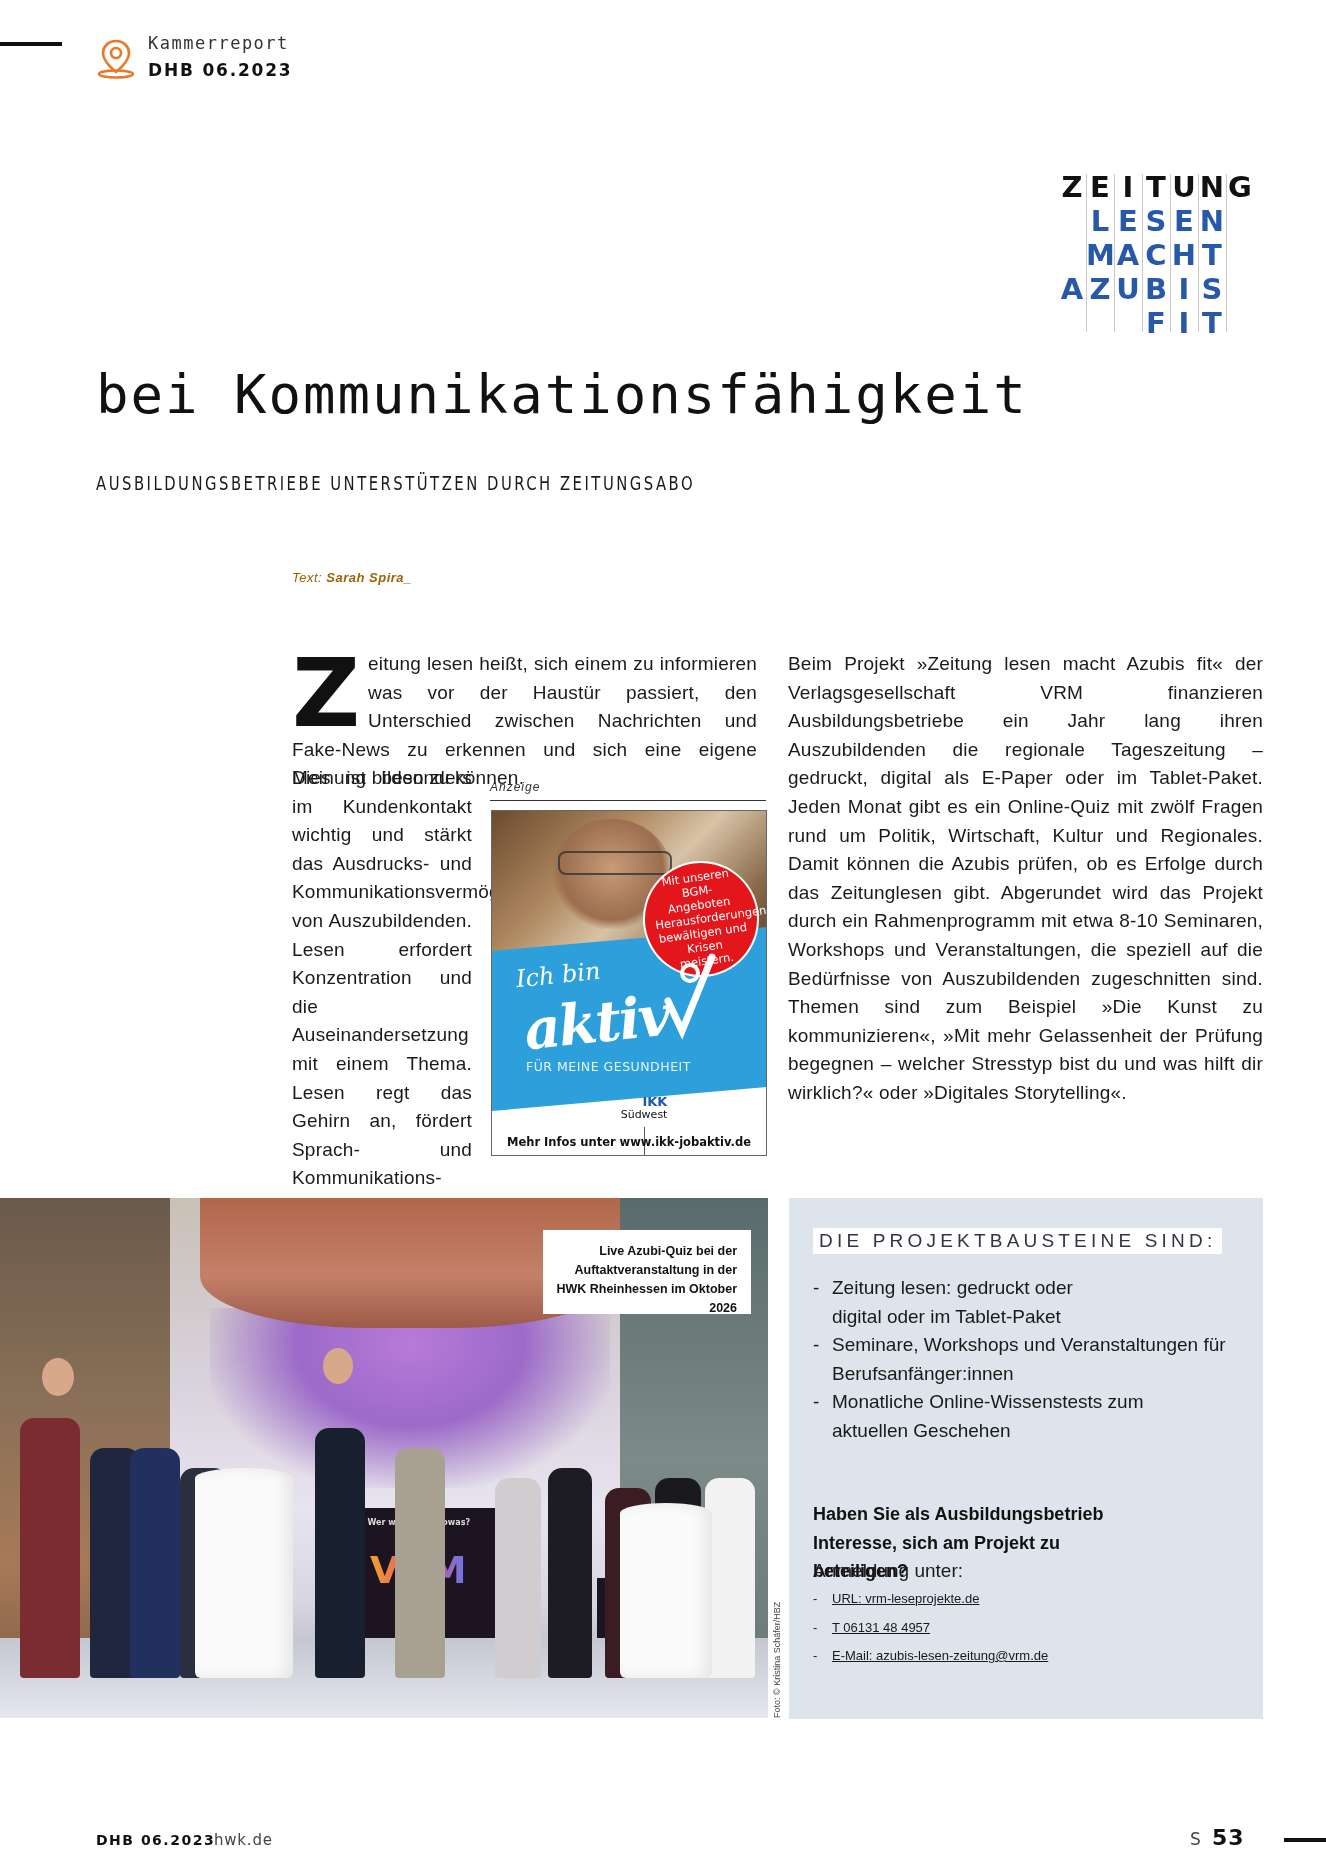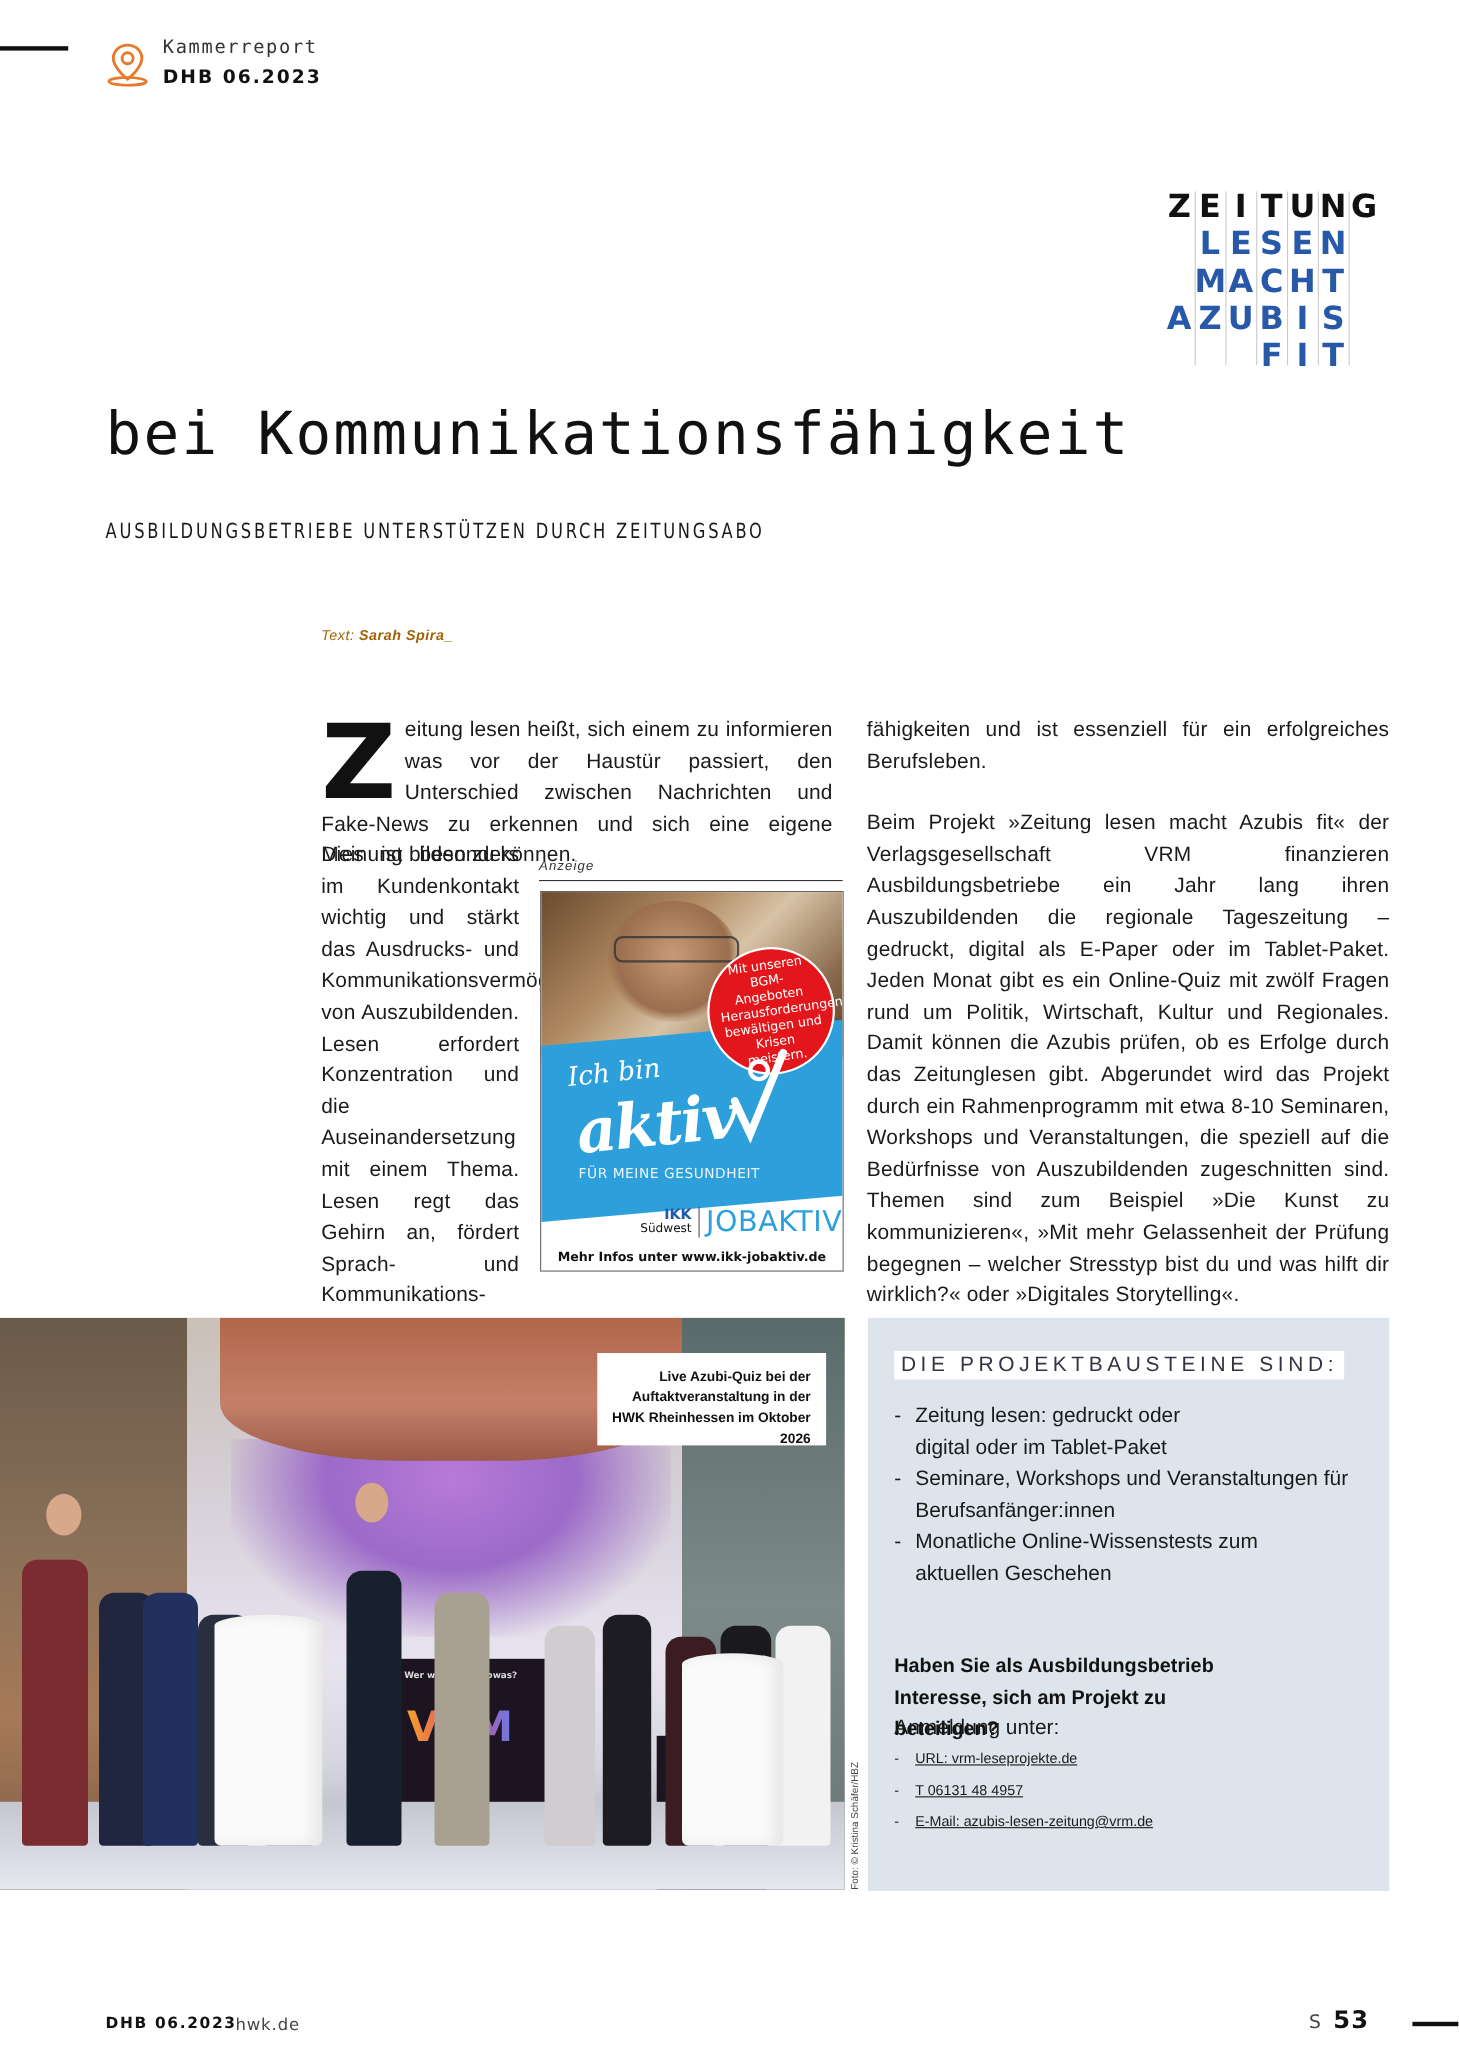--- a/index.html
+++ b/index.html
@@ -45,21 +45,21 @@
   .ad-photo { position:absolute; left:0; top:0; width:274px; height:150px;
               background:linear-gradient(135deg,#6b4a2e 0%,#b08a62 35%,#d8c3a6 55%,#8a6a4c 80%,#5a3d26 100%); }
   .ad-face { position:absolute; left:60px; top:8px; width:120px; height:110px; border-radius:50% 50% 40% 40%; background:radial-gradient(ellipse at 50% 45%, #c89a78 0%, #9a6e4e 60%, rgba(90,60,40,0) 72%); }
   .ad-glasses { position:absolute; left:66px; top:40px; width:110px; height:20px; border:2px solid #333; border-radius:8px; opacity:.8; }
   .ad-blue { position:absolute; left:0; top:140px; width:274px; height:160px; background:#2da0dc; transform:skewY(-5deg); transform-origin:left; }
   .ad-badge { position:absolute; left:153px; top:52px; width:112px; height:112px; border-radius:50%; background:#e3161b; color:#fff; font-family:"DejaVu Sans", sans-serif; font-size:11.5px; line-height:14px; text-align:center; display:flex; align-items:center; justify-content:center; transform:rotate(-8deg); box-shadow:0 0 0 2px #fff; }
   .ad-ich { position:absolute; left:24px; top:150px; color:#fff; font-family:"DejaVu Serif", serif; font-style:italic; font-size:24px; transform:rotate(-6deg); }
   .ad-aktiv { position:absolute; left:32px; top:178px; color:#fff; font-family:"DejaVu Serif", serif; font-style:italic; font-weight:bold; font-size:56px; transform:rotate(-6deg); letter-spacing:-2px; }
   .ad-check { position:absolute; left:168px; top:140px; width:60px; height:90px; }
   .ad-fuer { position:absolute; left:34px; top:248px; color:#e8f4fb; font-family:"DejaVu Sans", sans-serif; font-size:12.5px; letter-spacing:0.5px; }
-  .ad-logo-row { position:absolute; left:90px; top:285px; display:flex; align-items:center; gap:6px; }
+  .ad-logo-row { position:absolute; left:90px; top:285px; display:flex; align-items:center; gap:6px;flex-direction:column; }
   .ad-ikk { font-family:"DejaVu Sans", sans-serif; font-size:11px; line-height:12px; color:#111; text-align:right; }
   .ad-ikk b { color:#1e5aa8; font-size:13px; }
   .ad-sep { width:1px; height:28px; background:#555; }
   .ad-jobaktiv { font-family:"DejaVu Sans", sans-serif; font-size:26px; color:#2da0dc; letter-spacing:0.5px; }
   .ad-url { position:absolute; left:0; width:274px; top:324px; text-align:center; font-family:"DejaVu Sans", sans-serif; font-weight:bold; font-size:11.5px; color:#111; }
 
   
   .photo { left:0; top:1198px; width:768px; height:520px; overflow:hidden;
            background:linear-gradient(180deg,#c9c0b6 0%,#d8d2dc 35%,#e8e4ef 60%,#d6d6e0 78%,#9fa2ab 100%); }
   .ph-balcony { position:absolute; left:200px; top:0; width:420px; height:130px; background:linear-gradient(180deg,#b0674a 0%,#c4806a 60%,#9c5a48 100%); border-radius:0 0 40% 40%; }
@@ -189,21 +189,20 @@
       <b>IKK</b><br>
       <span>Südwest</span>
     </div>
     <div class="ad-sep"></div>
     <div class="ad-jobaktiv">JOBAKTIV</div>
   </div>
   <div class="ad-url">Mehr Infos unter www.ikk-jobaktiv.de</div>
 </div>
 
 <div class="abs body-text col2">
-  <p>fähigkeiten und ist essenziell für ein erfolgreiches Berufsleben.</p>
   <p>Beim Projekt »Zeitung lesen macht Azubis fit« der Verlagsgesellschaft VRM finanzieren Ausbildungsbetriebe ein Jahr lang ihren Auszubildenden die regionale Tageszeitung – gedruckt, digital als E-Paper oder im Tablet-Paket. Jeden Monat gibt es ein Online-Quiz mit zwölf Fragen rund um Politik, Wirtschaft, Kultur und Regionales. Damit können die Azubis prüfen, ob es Erfolge durch das Zeitunglesen gibt. Abgerundet wird das Projekt durch ein Rahmenprogramm mit etwa 8-10 Seminaren, Workshops und Veranstaltungen, die speziell auf die Bedürfnisse von Auszubildenden zugeschnitten sind. Themen sind zum Beispiel »Die Kunst zu kommunizieren«, »Mit mehr Gelassenheit der Prüfung begegnen – welcher Stresstyp bist du und was hilft dir wirklich?« oder »Digitales Storytelling«.</p>
 </div>
 
 <div class="abs photo">
   <div class="ph-left-wall"></div>
   <div class="ph-right-glass"></div>
   <div class="ph-purple"></div>
   <div class="ph-balcony"></div>
   <div class="ph-screen">
     <div class="ph-screen-txt">Quiz – Wer weiß denn sowas?</div>

